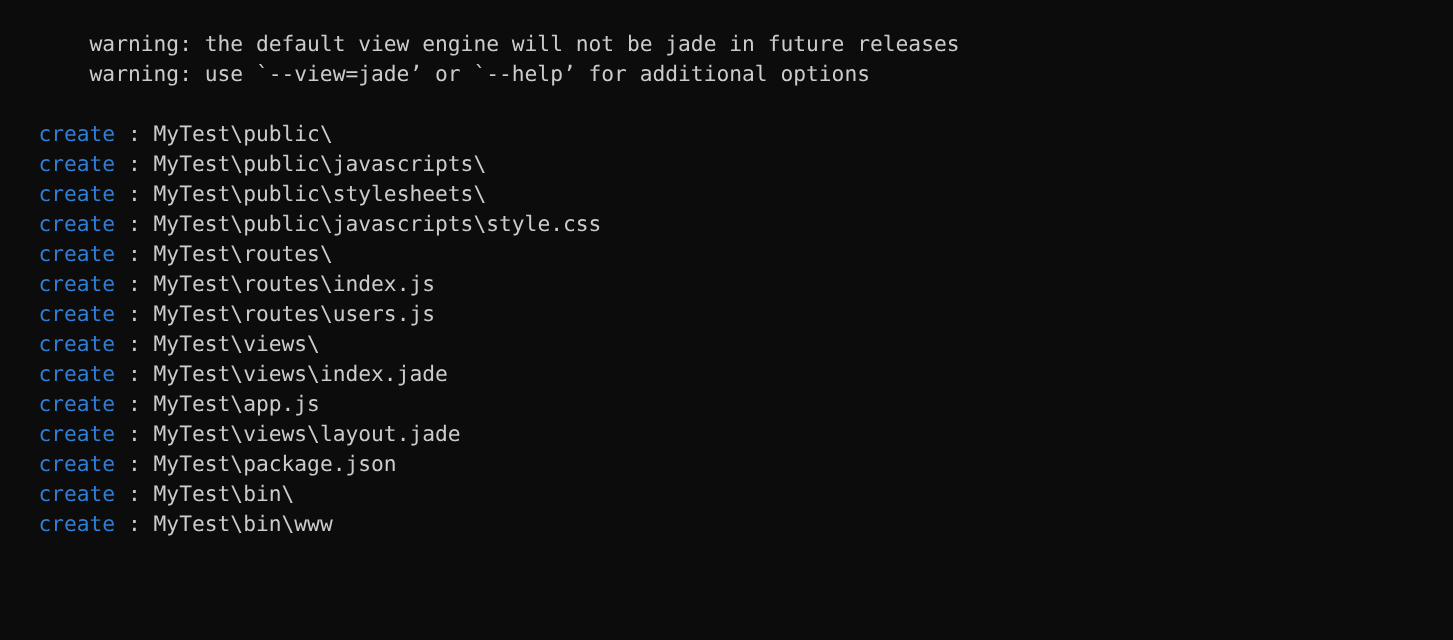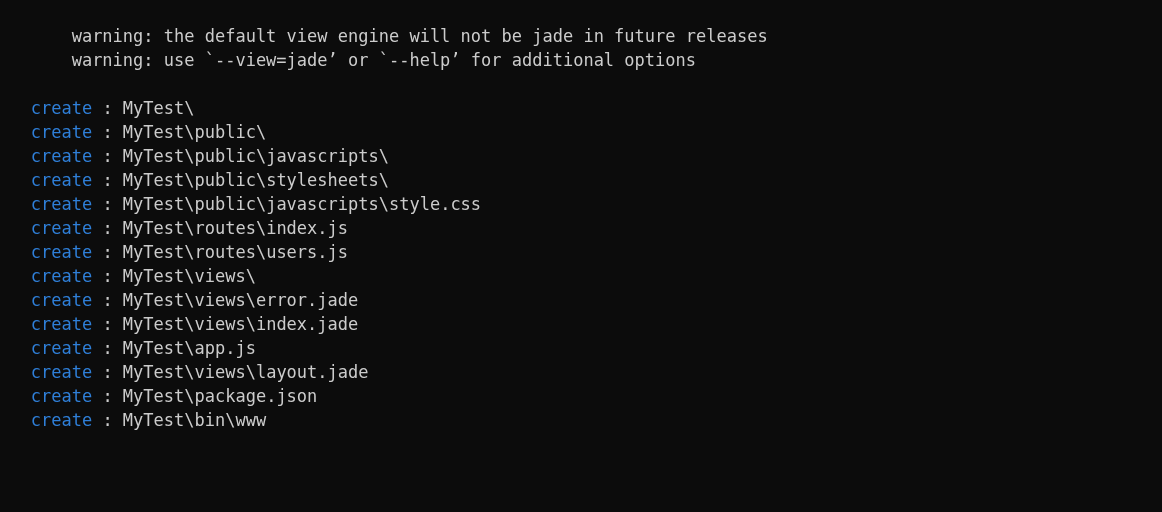--- a/index.html
+++ b/index.html
@@ -68,30 +68,30 @@
 
     <div class="line blank">
       <span></span>
     </div>
 
     <div class="line blank">
       <span></span>
     </div>
 
     <div id="create-lines">
-        <div class="line"><span>   </span><span class="kw-create">create</span><span class="sep"> : </span><span class="path">MyTest\</span></div>
         <div class="line"><span>   </span><span class="kw-create">create</span><span class="sep"> : </span><span class="path">MyTest\public\</span></div>
         <div class="line"><span>   </span><span class="kw-create">create</span><span class="sep"> : </span><span class="path">MyTest\public\javascripts\</span></div>
         <div class="line"><span>   </span><span class="kw-create">create</span><span class="sep"> : </span><span class="path">MyTest\public\stylesheets\</span></div>
         <div class="line"><span>   </span><span class="kw-create">create</span><span class="sep"> : </span><span class="path">MyTest\public\javascripts\style.css</span></div>
+        <div class="line"><span>   </span><span class="kw-create">create</span><span class="sep"> : </span><span class="path">MyTest\routes\</span></div>
         <div class="line"><span>   </span><span class="kw-create">create</span><span class="sep"> : </span><span class="path">MyTest\routes\index.js</span></div>
         <div class="line"><span>   </span><span class="kw-create">create</span><span class="sep"> : </span><span class="path">MyTest\routes\users.js</span></div>
         <div class="line"><span>   </span><span class="kw-create">create</span><span class="sep"> : </span><span class="path">MyTest\views\</span></div>
-        <div class="line"><span>   </span><span class="kw-create">create</span><span class="sep"> : </span><span class="path">MyTest\views\error.jade</span></div>
         <div class="line"><span>   </span><span class="kw-create">create</span><span class="sep"> : </span><span class="path">MyTest\views\index.jade</span></div>
         <div class="line"><span>   </span><span class="kw-create">create</span><span class="sep"> : </span><span class="path">MyTest\app.js</span></div>
         <div class="line"><span>   </span><span class="kw-create">create</span><span class="sep"> : </span><span class="path">MyTest\views\layout.jade</span></div>
         <div class="line"><span>   </span><span class="kw-create">create</span><span class="sep"> : </span><span class="path">MyTest\package.json</span></div>
+        <div class="line"><span>   </span><span class="kw-create">create</span><span class="sep"> : </span><span class="path">MyTest\bin\</span></div>
         <div class="line"><span>   </span><span class="kw-create">create</span><span class="sep"> : </span><span class="path">MyTest\bin\www</span></div>
       </div>
 
   </div>
 </div>
 
 </body></html>

